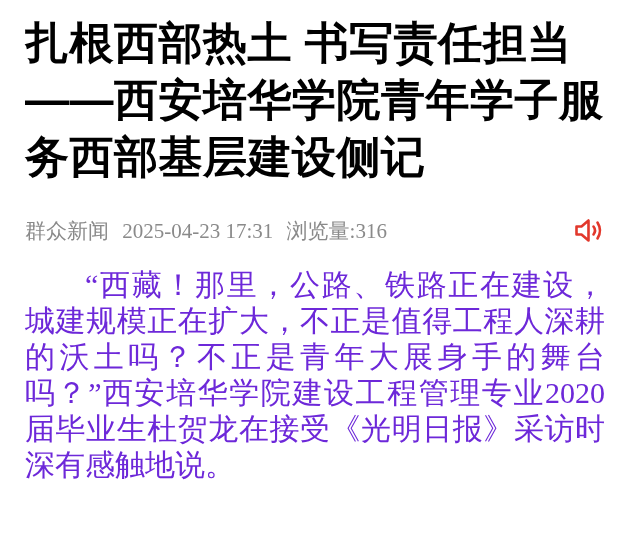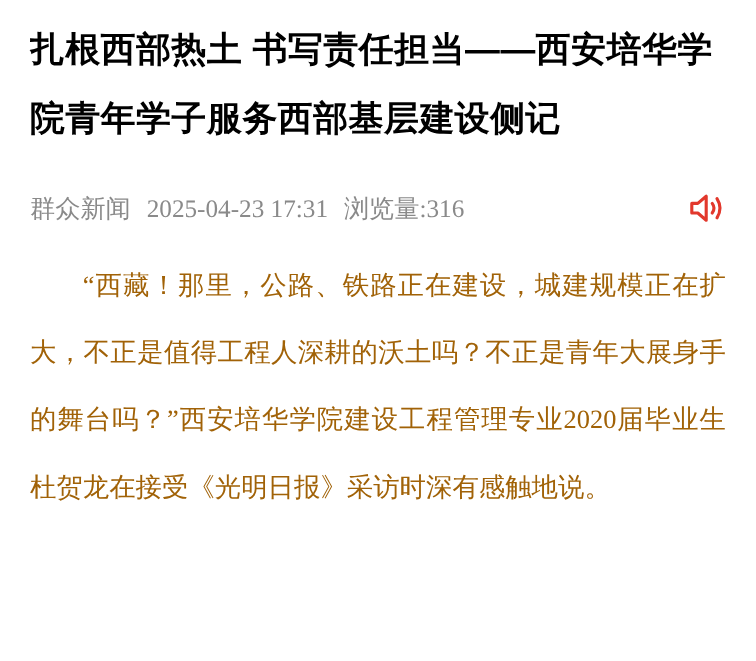--- a/index.html
+++ b/index.html
@@ -12,21 +12,21 @@
     width: 630px;
     height: 551px;
     padding: 0 25px;
     overflow: hidden;
     background: #ffffff;
   }
   .article-title {
     margin-top: 14px;
     font-family: "Liberation Sans", "DejaVu Sans", sans-serif;
     font-weight: 700;
-    font-size: 29px;
+    font-size: 44px;
     line-height: 57px;
     color: #000000;
     letter-spacing: 0.5px;
   }
   .meta-row {
     margin-top: 31px;
     display: flex;
     align-items: center;
     justify-content: space-between;
   }
@@ -50,23 +50,23 @@
     align-items: center;
     justify-content: center;
     flex: 0 0 auto;
   }
   .audio-button svg { display: block; }
   .article-body {
     margin-top: 22px;
   }
   .article-body p {
     font-family: "Liberation Serif", "DejaVu Serif", serif;
-    font-size: 22px;
-    line-height: 56px;
-    color: #a16207;
+    font-size: 30px;
+    line-height: 36px;
+    color: #6d28d9;
     text-indent: 2em;
     text-align: justify;
   }
 </style>
 </head>
 <body>
 
 <div class="page">
 
   <h1 class="article-title">扎根西部热土 书写责任担当——西安培华学院青年学子服务西部基层建设侧记</h1>

